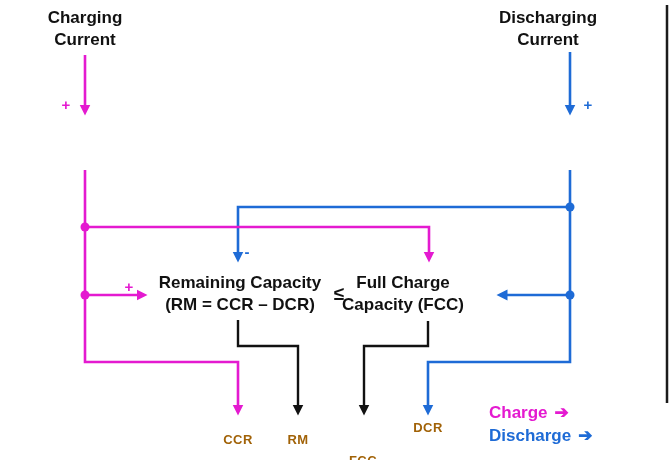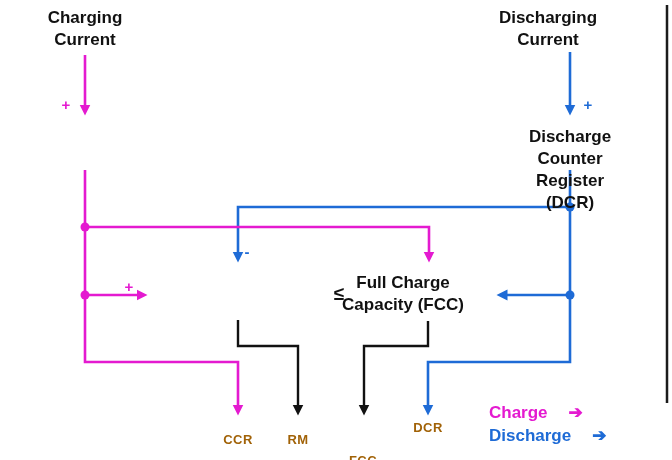--- a/index.html
+++ b/index.html
@@ -19,21 +19,21 @@
   .sign {
     position:absolute; transform:translate(-50%,-50%); font-weight:bold; font-size:15px;
   }
   .charge-c { color:var(--charge); }
   .discharge-c { color:var(--discharge); }
   .out {
     position:absolute; transform:translateX(-50%); font-weight:bold;
     font-size:13px; color:#a16207; letter-spacing:0.5px;
   }
   .legend-row {
-    position:absolute; display:flex; align-items:center; gap:21px;
+    position:absolute; display:flex; align-items:center; gap:7px;
     font-weight:bold; font-size:17px; line-height:18px;
   }
   svg { position:absolute; left:0; top:0; }
   .s-charge    { stroke:var(--charge);    fill:none; stroke-width:2.6; }
   .s-discharge { stroke:var(--discharge); fill:none; stroke-width:2.6; }
   .s-black     { stroke:#111;             fill:none; stroke-width:2.4; }
   .dot-charge    { fill:var(--charge);    stroke:none; }
   .dot-discharge { fill:var(--discharge); stroke:none; }
   #ah-charge path    { fill:var(--charge); }
   #ah-discharge path { fill:var(--discharge); }
@@ -75,22 +75,22 @@
     <path class="s-charge" d="M85,227 H429 V253" marker-end="url(#ah-charge)"></path>
     <path class="s-charge" d="M85,295 H138" marker-end="url(#ah-charge)"></path>
     <circle class="dot-charge" cx="85" cy="227" r="4.5"></circle>
     <circle class="dot-charge" cx="85" cy="295" r="4.5"></circle>
   </svg>
 
   <div class="t" style="left:85px; top:7px;">Charging
 Current</div>
   <div class="t" style="left:548px; top:7px;">Discharging
 Current</div>
-  <div class="t" style="left:570px; top:126px;">Discharge Counter
-Register (DCR)</div>
+  <div class="t" style="left:240px; top:272px;">Remaining Capacity
+(RM = CCR – DCR)</div>
   <div class="t" style="left:403px; top:272px;">Full Charge
 Capacity (FCC)</div>
   <div class="cmp" style="left:339px; top:294px;">≤</div>
 
   <div class="sign charge-c" style="left:66px; top:104px;">+</div>
   <div class="sign discharge-c" style="left:588px; top:104px;">+</div>
   <div class="sign charge-c" style="left:129px; top:286px;">+</div>
   <div class="sign discharge-c" style="left:247px; top:251px;">-</div>
 
   <div class="out" style="left:238px; top:432px;">CCR</div>

